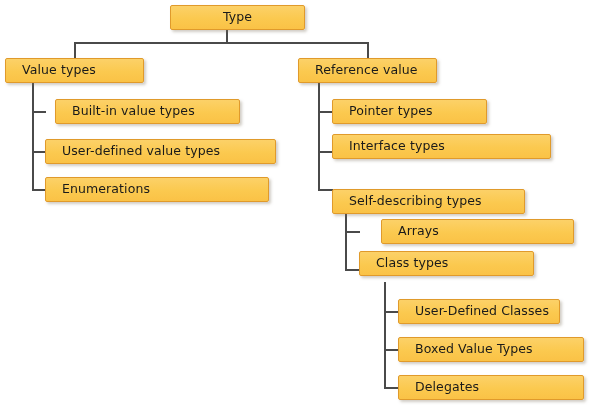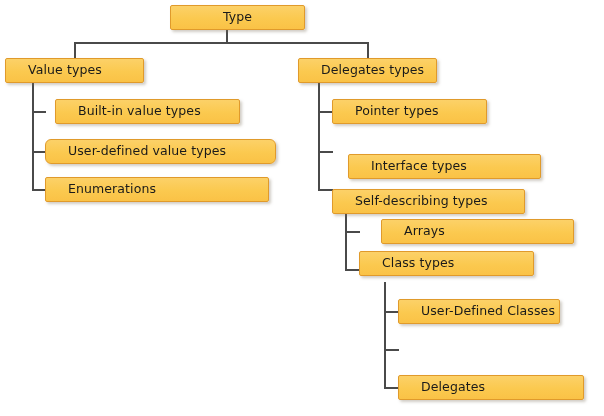--- a/index.html
+++ b/index.html
@@ -25,21 +25,21 @@
     display: flex;
     align-items: center;
     height: 25px;
     z-index: 3;
   }
   .node .label {
     font-size: 12.5px;
     color: #1a1a1a;
     white-space: nowrap;
     line-height: 1;
-    padding-left: 22px;
+    padding-left: 16px;
     letter-spacing: 0.1px;
   }
   .node.center {
     justify-content: center;
   }
   .node.center .label {
     padding-left: 0;
   }
   .edge {
     position: absolute;
@@ -84,54 +84,57 @@
   </div>
 
   <div class="node" style="left:5px; top:58px; width:139px;">
     <span class="label">Value types</span>
   </div>
 
   <div class="node" style="left:55px; top:99px; width:185px;">
     <span class="label">Built-in value types</span>
   </div>
 
-  <div class="node" style="left:45px; top:139px; width:231px;border-radius:6px;">
+  <div class="node" style="left:45px; top:139px; width:231px;">
     <span class="label">User-defined value types</span>
   </div>
 
   <div class="node" style="left:45px; top:177px; width:224px;">
     <span class="label">Enumerations</span>
   </div>
 
   <div class="node" style="left:298px; top:58px; width:139px;">
-    <span class="label">Delegates types</span>
+    <span class="label">Reference value</span>
   </div>
 
   <div class="node" style="left:332px; top:99px; width:155px;">
     <span class="label">Pointer types</span>
   </div>
 
-  <div class="node" style="left:332px; top:154px; width:193px;margin-left:16px;">
+  <div class="node" style="left:332px; top:134px; width:219px;">
     <span class="label">Interface types</span>
   </div>
 
   <div class="node" style="left:332px; top:177px; width:193px;margin-top:12px;">
     <span class="label">Self-describing types</span>
   </div>
 
   <div class="node" style="left:359px; top:219px; width:193px;margin-left:22px;">
     <span class="label">Arrays</span>
   </div>
 
   <div class="node" style="left:359px; top:251px; width:175px;">
     <span class="label">Class types</span>
   </div>
 
   <div class="node" style="left:398px; top:299px; width:162px;">
     <span class="label">User-Defined Classes</span>
   </div>
 
+  <div class="node" style="left:398px; top:337px; width:186px;">
+    <span class="label">Boxed Value Types</span>
+  </div>
 
   <div class="node" style="left:398px; top:375px; width:186px;">
     <span class="label">Delegates</span>
   </div>
 
 </div>
 
 </body></html>

